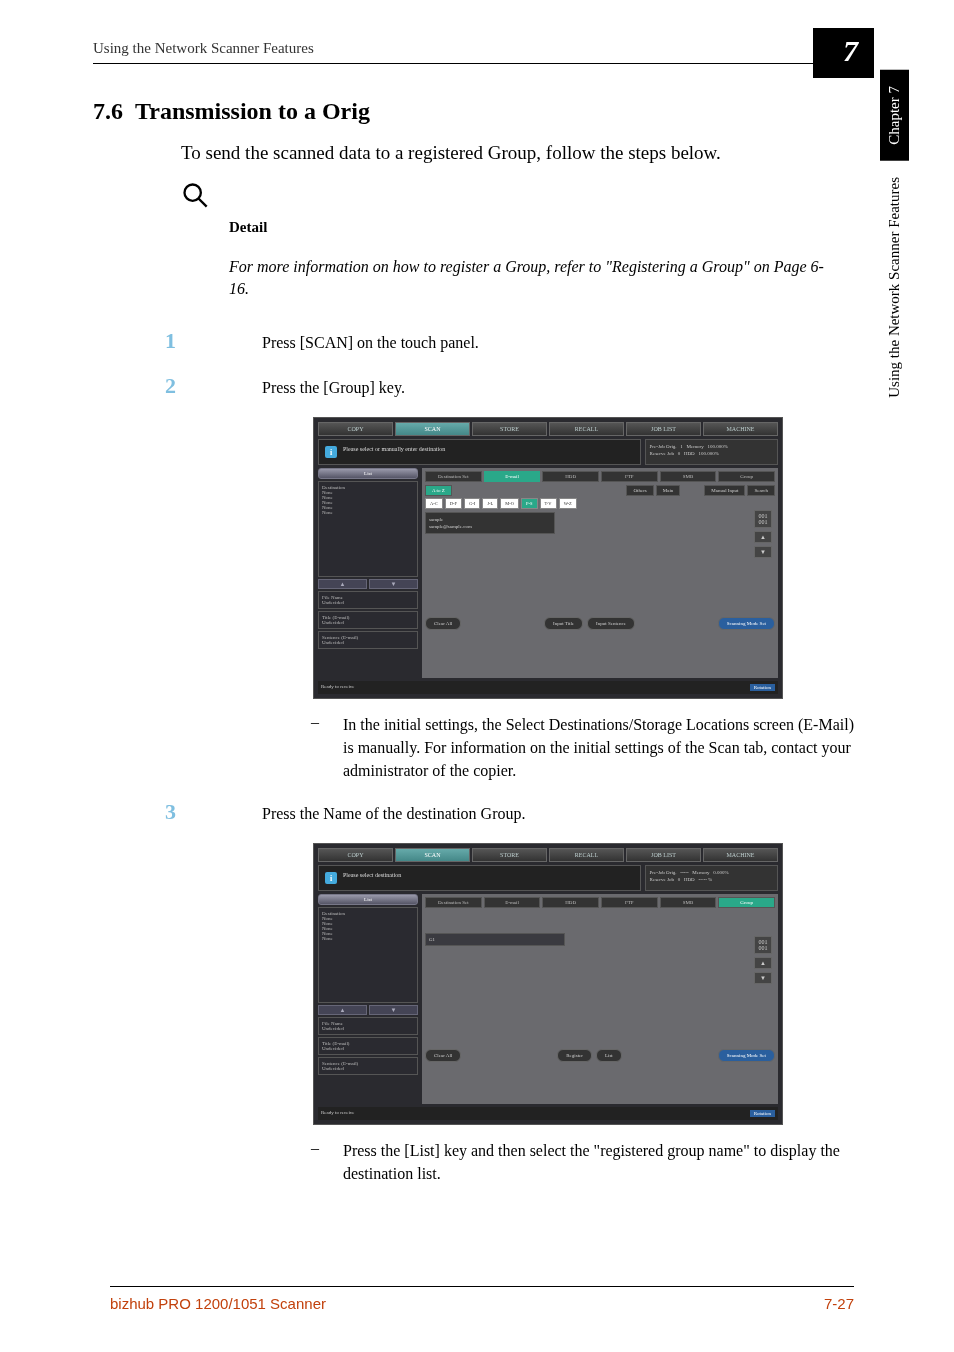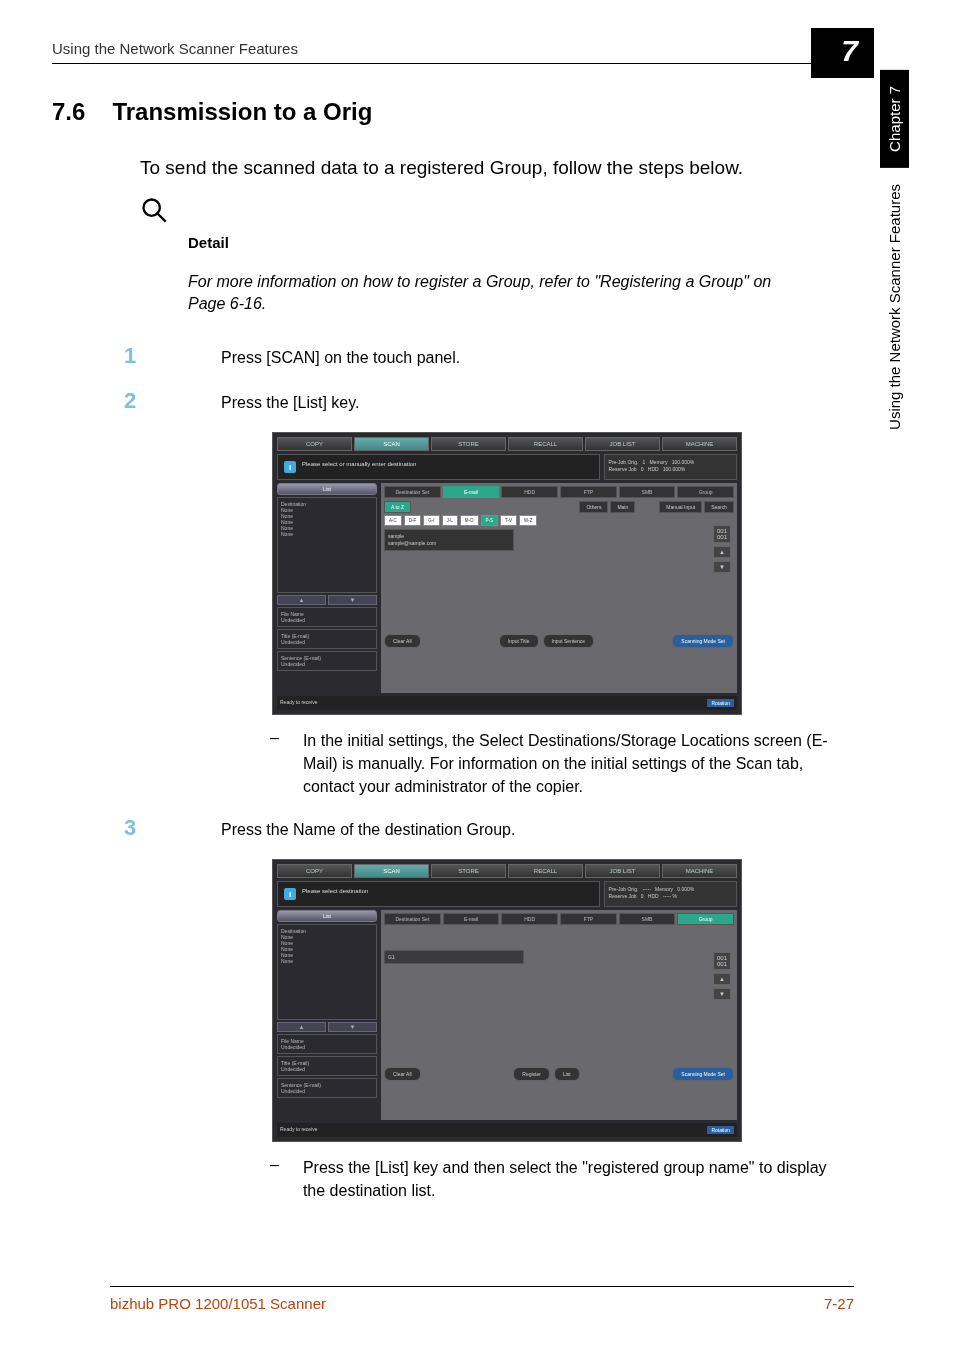--- a/index.html
+++ b/index.html
@@ -5,21 +5,22 @@
     * { margin: 0; padding: 0; box-sizing: border-box; }
     body {
       font-family: Arial, Helvetica, sans-serif;
       width: 954px;
       height: 1352px;
       position: relative;
       background: #fff;
       color: #000;
     }
     .page {
-      padding: 40px 100px 40px 52px;
+      padding: 40px 100px 40px 93px;
+      font-family: Liberation Serif, serif;
     }
     .header-line {
       display: flex;
       justify-content: space-between;
       align-items: center;
       margin-bottom: 6px;
       font-size: 15px;
       color: #333;
     }
     .header-rule {
@@ -55,22 +56,22 @@
     }
     .side-tab-text {
       writing-mode: vertical-rl;
       transform: rotate(180deg);
       padding: 18px 6px 16px 6px;
       font-size: 15px;
     }
     .section-row {
       display: flex;
       align-items: flex-start;
-      gap: 27px;
-      margin-bottom: 28px;
+      gap: 12px;
+      margin-bottom: 14px;
     }
     .section-num {
       font-size: 24px;
       font-weight: bold;
     }
     .section-title {
       font-size: 24px;
       font-weight: bold;
     }
     .intro {
@@ -381,21 +382,21 @@
     <div class="detail-text">For more information on how to register a Group, refer to "Registering a Group" on Page 6-16.</div>
   </div>
 
   <div class="step-row">
     <div class="step-num">1</div>
     <div class="step-text">Press [SCAN] on the touch panel.</div>
   </div>
 
   <div class="step-row">
     <div class="step-num">2</div>
-    <div class="step-text">Press the [List] key.</div>
+    <div class="step-text">Press the [Group] key.</div>
   </div>
 
   <div class="screenshot">
     <div class="ss-tabs">
       <div class="ss-tab">COPY</div>
       <div class="ss-tab active">SCAN</div>
       <div class="ss-tab">STORE</div>
       <div class="ss-tab">RECALL</div>
       <div class="ss-tab">JOB LIST</div>
       <div class="ss-tab">MACHINE</div>

